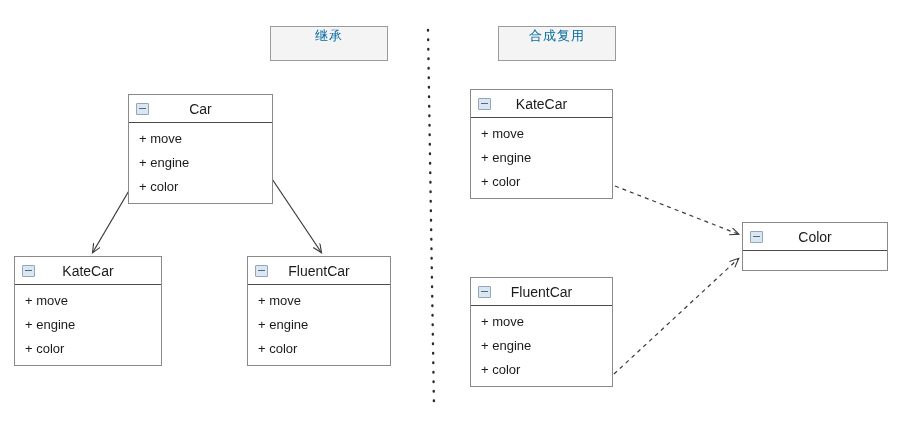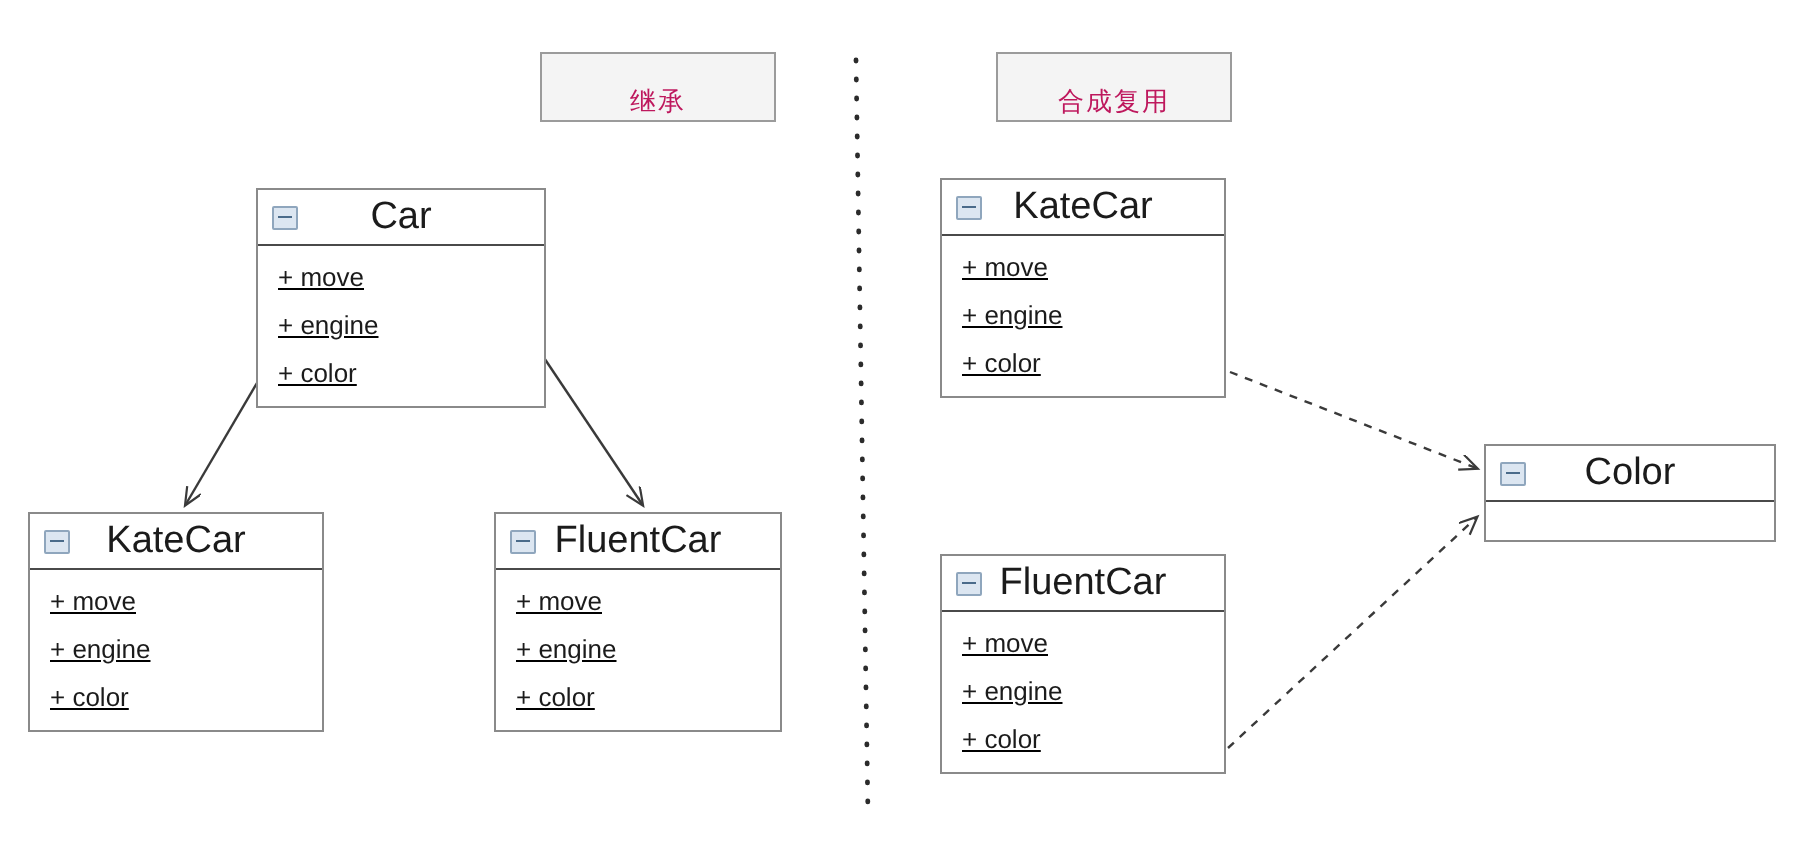--- a/index.html
+++ b/index.html
@@ -27,24 +27,24 @@
     pointer-events: none;
   }
 
   
   .section-chip {
     position: absolute;
     box-sizing: border-box;
     border: 1px solid #9b9b9b;
     background: #f4f4f4;
     display: flex;
-    align-items: flex-end;
+    align-items: flex-start;
     justify-content: center;
     font-size: 13px;
-    color: #be185d;
+    color: #0369a1;
     letter-spacing: 1px;
   }
 
   
   .uml-class {
     position: absolute;
     box-sizing: border-box;
     border: 1px solid #8a8a8a;
     background: #ffffff;
     display: flex;
@@ -52,21 +52,21 @@
   }
   .uml-title {
     position: relative;
     box-sizing: border-box;
     height: 28px;
     flex: 0 0 28px;
     border-bottom: 1px solid #4a4a4a;
     display: flex;
     align-items: center;
     justify-content: center;
-    font-size: 19px;
+    font-size: 14px;
     color: #1b1b1b;
   }
   .uml-title-text {
     pointer-events: none;
   }
   .collapse-icon {
     position: absolute;
     left: 7px;
     top: 50%;
     transform: translateY(-50%);
@@ -87,21 +87,20 @@
     height: 1px;
     margin-top: -1px;
     background: #4a6b8a;
   }
   .uml-members {
     flex: 1 1 auto;
     display: flex;
     flex-direction: column;
     justify-content: space-around;
     padding: 4px 0 4px 0;
-    text-decoration: underline;
   }
   .uml-member {
     font-size: 13px;
     color: #1b1b1b;
     padding-left: 10px;
     line-height: 16px;
     white-space: nowrap;
   }
   .uml-members.empty {
     padding: 0;

